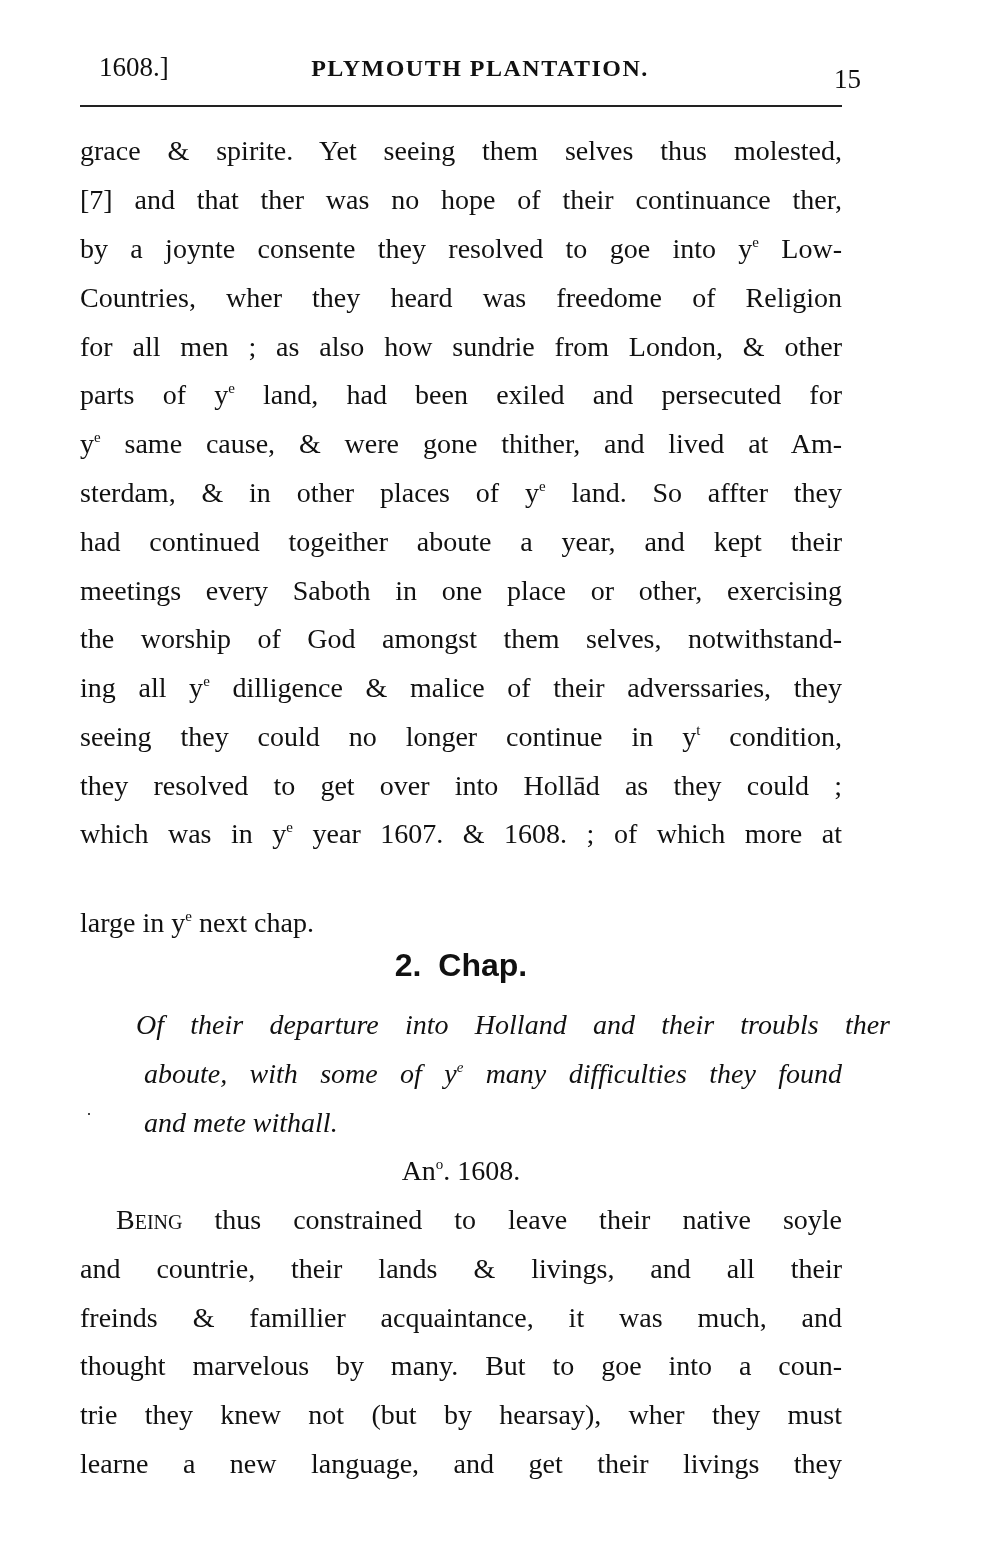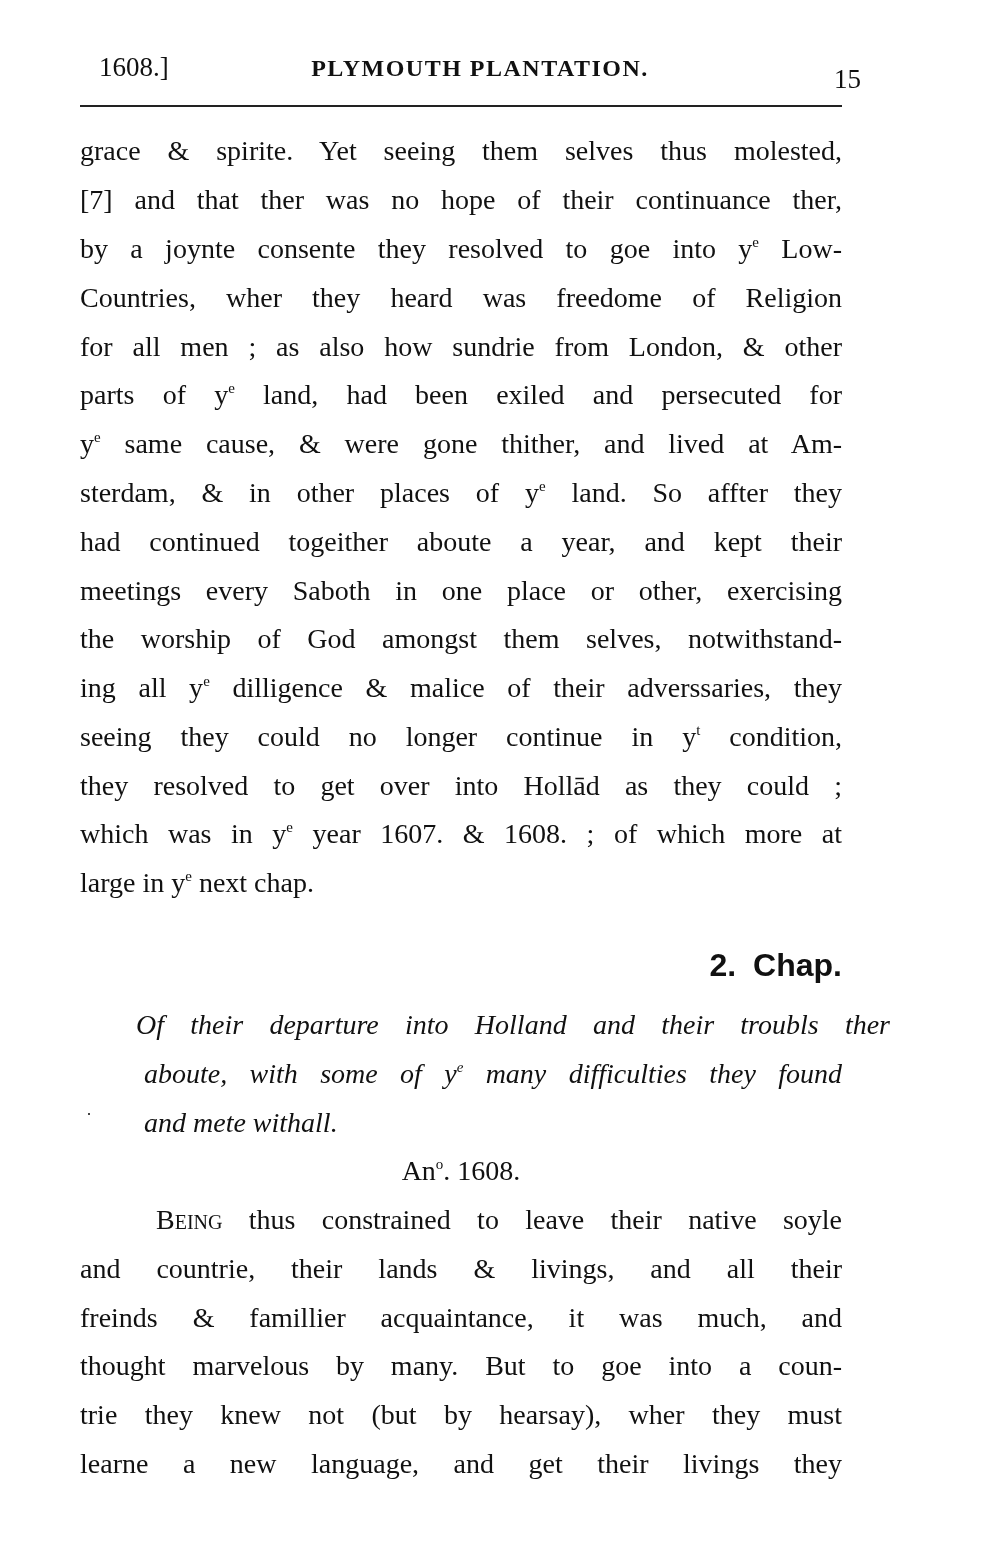--- a/index.html
+++ b/index.html
@@ -52,33 +52,33 @@
     position: absolute;
     left: 0;
     width: 762px;
     font-size: 28px;
     line-height: 34px;
     height: 34px;
     white-space: nowrap;
     text-align: justify;
     text-align-last: justify;
   }
-  .line.last { text-align-last: left; }
+  .line.last { text-align-last: left; margin-top: 40px; }
   .line.indent { padding-left: 36px; width: 726px; }
   sup {
     font-size: 15px;
     line-height: 0;
     vertical-align: 11px;
   }
   .chap-title {
     position: absolute;
     top: 945px;
     left: 0;
     width: 762px;
-    text-align: right;
+    text-align: center;
     font-family: "Liberation Sans", "DejaVu Sans", sans-serif;
     font-weight: bold;
     font-size: 32px;
     line-height: 40px;
     word-spacing: 8px;
   }
   .summary-line {
     position: absolute;
     font-style: italic;
     font-size: 28px;
@@ -93,21 +93,21 @@
   .summary-line.hang.last { text-align-last: left; }
   .year-line {
     position: absolute;
     top: 1154px;
     left: 0;
     width: 762px;
     text-align: center;
     font-size: 28px;
     line-height: 34px;
   }
-  .smallcaps { font-variant: small-caps; margin-left: 40px; }
+  .smallcaps { font-variant: small-caps; }
   .speck {
     position: absolute;
     left: 88px;
     top: 1113px;
     width: 2px;
     height: 2px;
     background: #444;
   }
 </style>
 </head>

